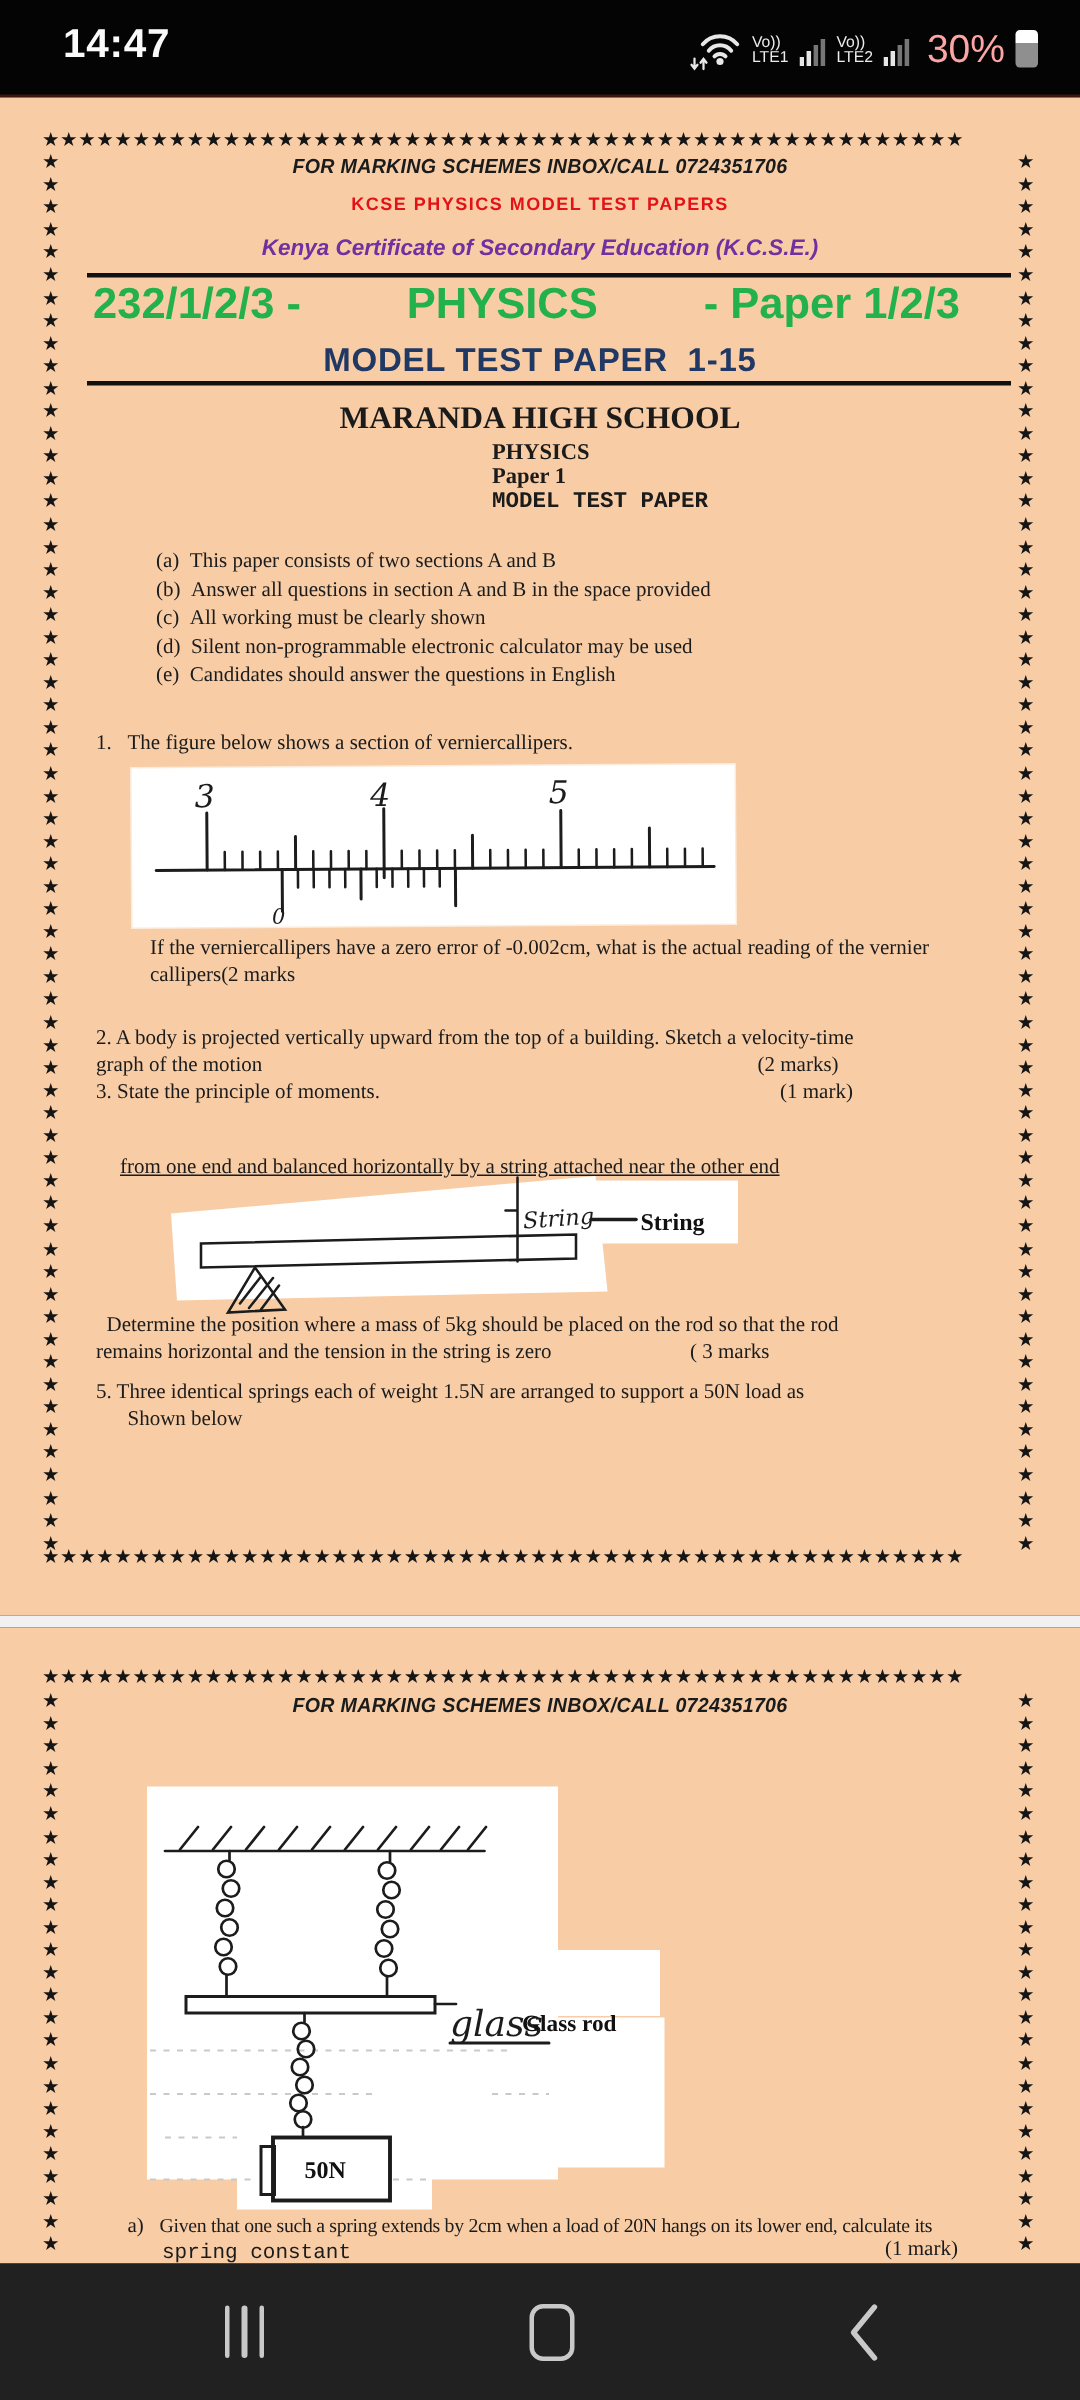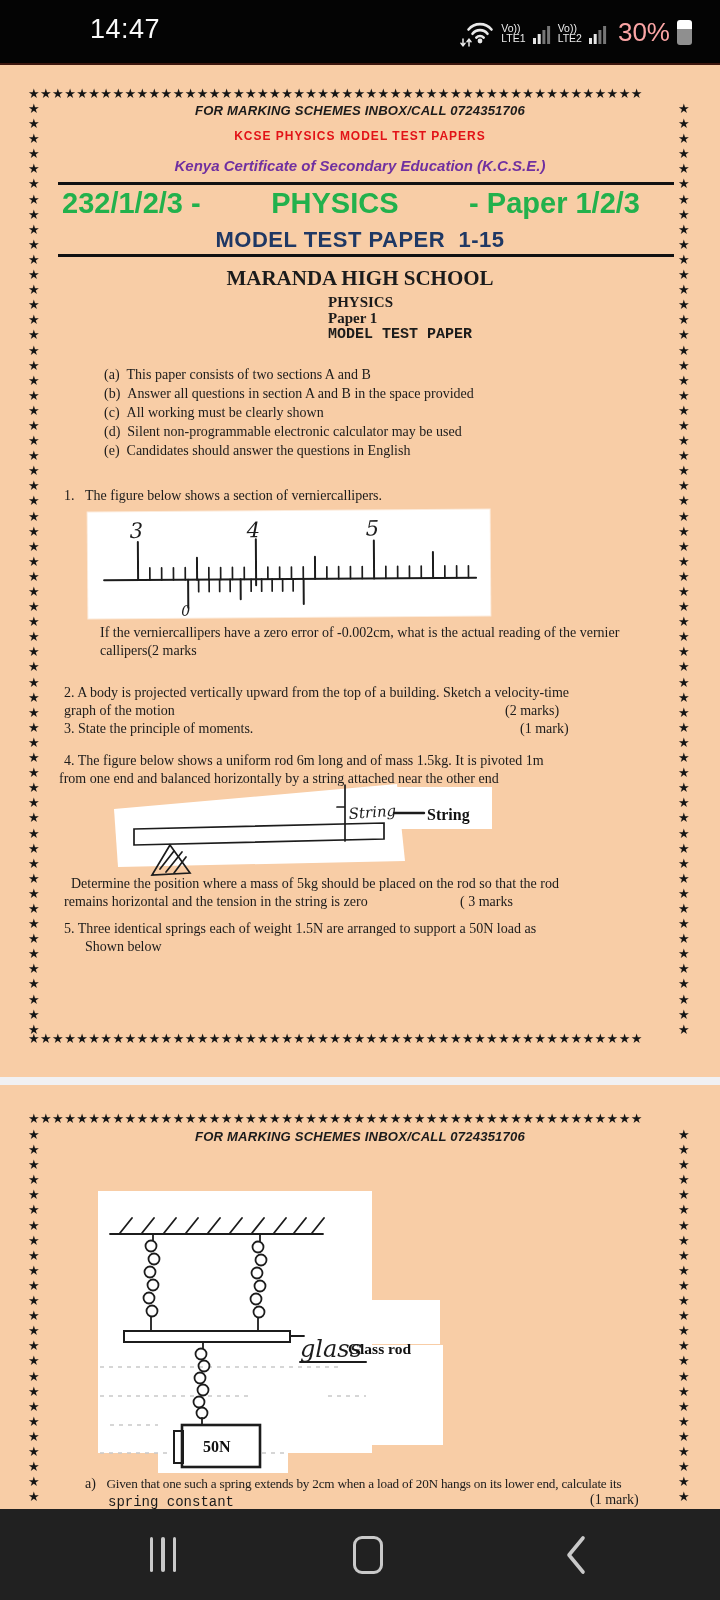--- a/index.html
+++ b/index.html
@@ -1,19 +1,19 @@
 <!DOCTYPE html>
 <html><head>
 <meta charset="utf-8">
 <style>
   html,body{margin:0;padding:0;background:#000;}
   .screen{position:relative;width:720px;height:1600px;overflow:hidden;background:#000;font-family:"Liberation Serif",serif;color:#1b1b1b;}
   
   .status-bar{position:absolute;left:0;top:0;width:720px;height:65px;background:#040404;}
-  .sb-time{position:absolute;left:42px;top:14px;font-family:"Liberation Sans",sans-serif;font-size:27px;font-weight:400;color:#fafafa;letter-spacing:.5px;margin-left:48px;}
+  .sb-time{position:absolute;left:42px;top:14px;font-family:"Liberation Sans",sans-serif;font-size:27px;font-weight:700;color:#fafafa;letter-spacing:.5px;}
   .sb-right{position:absolute;right:28px;top:0;height:65px;display:flex;align-items:center;gap:7px;}
   .volte{display:flex;flex-direction:column;align-items:flex-start;line-height:10px;color:#ececec;font-family:"Liberation Sans",sans-serif;font-size:10.5px;font-weight:normal;}
   .sb-pct{font-family:"Liberation Sans",sans-serif;font-size:26px;color:#fca5a5;margin-left:4px;}
   .battery{width:15px;height:25px;border-radius:3px;background:linear-gradient(to bottom,#ffffff 0 36%,#8f8f8f 36%);}
   
   .page{position:absolute;left:0;width:720px;background:#f8cda6;overflow:hidden;}
   .page1{top:65px;height:1012px;}
   .page-gap{position:absolute;left:0;top:1077px;width:720px;height:8px;background:#f1f1f3;}
   .page2{top:1085px;height:424px;}
   .page-edge{position:absolute;left:0;top:63px;width:720px;height:2px;background:rgba(110,40,25,.55);}
@@ -137,22 +137,21 @@
 
     <div class="abs body-t" style="left:100px;top:560px;">If the verniercallipers have a zero error of -0.002cm, what is the actual reading of the vernier</div>
     <div class="abs body-t" style="left:100px;top:578px;">callipers(2 marks</div>
 
     <div class="abs body-t" style="left:64px;top:620px;">2. A body is projected vertically upward from the top of a building. Sketch a velocity-time</div>
     <div class="abs body-t" style="left:64px;top:638px;">graph of the motion</div>
     <div class="marks" style="left:505px;top:638px;">(2 marks)</div>
     <div class="abs body-t" style="left:64px;top:656px;">3. State the principle of moments.</div>
     <div class="marks" style="left:520px;top:656px;">(1 mark)</div>
 
-    <div class="abs body-t" style="left:64px;top:688px;">4. The figure below shows a uniform rod 6m long and of mass 1.5kg. It is pivoted 1m</div>
-    <div class="abs body-t" style="left:59px;top:706px;">from one end and balanced horizontally by a string attached near the other end</div>
+    <div class="abs body-t" style="left:80px;top:706px;text-decoration:underline;">from one end and balanced horizontally by a string attached near the other end</div>
 
     <div class="fig" style="left:112px;top:714px;width:392px;height:100px;">
       <svg width="392" height="100" viewBox="0 0 392 100">
         <polygon points="2,30 285,5 293,82 6,88" fill="#fff"></polygon>
         <rect x="268" y="8" width="112" height="42" fill="#fff"></rect>
         <g stroke="#1c1c1c" stroke-width="1.7" fill="none" stroke-linecap="round">
           <polygon points="22,50 272,44 272,60 22,66"></polygon>
           <polygon points="58,66 40,96 78,94"></polygon>
           <path d="M48 90 l14 -18 M54 93 l16 -20 M62 94 l12 -16"></path>
           <path d="M233 6 V62 M225 28 H233"></path>

